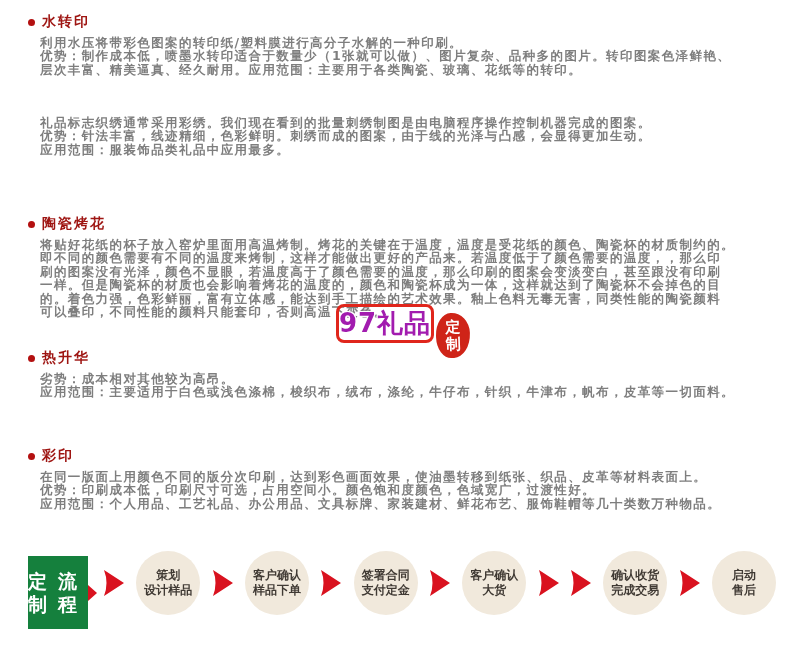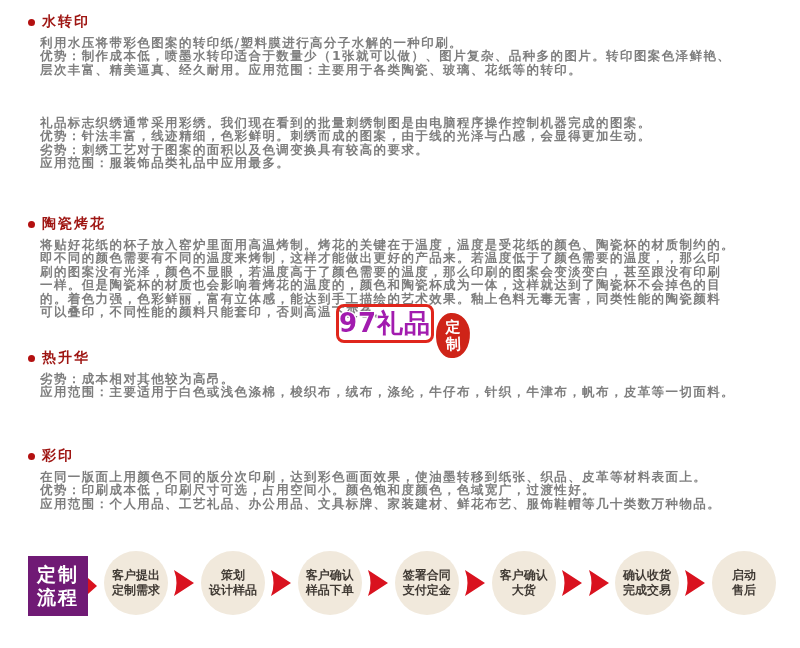--- a/index.html
+++ b/index.html
@@ -18,22 +18,22 @@
   .wm-logo{position:absolute;left:336px;top:304px;width:92px;height:33px;
     border:3px solid #e0261c;border-radius:8px;display:flex;align-items:center;justify-content:center;
     color:#a21caf;font-weight:bold;font-size:26px;letter-spacing:1px;white-space:nowrap;
     text-shadow:-1px -1px 0 #fff,1px -1px 0 #fff,-1px 1px 0 #fff,1px 1px 0 #fff;background:transparent;}
   .wm-seal{position:absolute;left:436px;top:313px;width:34px;height:45px;background:#cf2418;
     border-radius:46% 54% 50% 44% / 50% 46% 56% 48%;transform:rotate(-2deg);
     display:flex;flex-direction:column;align-items:center;justify-content:center;
     color:#ffffff;font-weight:bold;font-size:15px;line-height:17px;}
 
   
-  .flow-label{position:absolute;left:28px;top:556px;width:60px;height:60px;background:#701a75;
-    display:flex;flex-direction:column;align-items:center;justify-content:center;
+  .flow-label{position:absolute;left:28px;top:556px;width:60px;height:73px;background:#15803d;
+    display:flex;flex-direction:row;align-items:center;justify-content:center;
     color:#ffffff;font-weight:bold;font-size:19px;line-height:23px;letter-spacing:2px;}
   .flow-label .tip{position:absolute;right:-9px;top:50%;margin-top:-8px;width:0;height:0;
     border-top:8px solid transparent;border-bottom:8px solid transparent;border-left:9px solid #d9121f;}
   .flow-row{position:absolute;left:104px;right:24px;top:549px;height:68px;
     display:flex;align-items:center;justify-content:space-between;}
   .flow-circle{width:64px;height:64px;border-radius:50%;background:#f1e9dc;flex:0 0 auto;
     display:flex;flex-direction:column;align-items:center;justify-content:center;
     color:#403a34;font-weight:bold;font-size:12px;line-height:15px;text-align:center;white-space:nowrap;}
   .flow-arrow{flex:0 0 auto;width:20px;height:26px;}
   .flow-arrow svg{display:block;}
@@ -52,21 +52,20 @@
       <div class="ln">利用水压将带彩色图案的转印纸/塑料膜进行高分子水解的一种印刷。</div>
       <div class="ln">优势：制作成本低，喷墨水转印适合于数量少（1张就可以做）、图片复杂、品种多的图片。转印图案色泽鲜艳、</div>
       <div class="ln">层次丰富、精美逼真、经久耐用。应用范围：主要用于各类陶瓷、玻璃、花纸等的转印。</div>
     </div>
   </div>
 
   <div class="section" style="top:110px;">
     <div class="sec-body">
       <div class="ln">礼品标志织绣通常采用彩绣。我们现在看到的批量刺绣制图是由电脑程序操作控制机器完成的图案。</div>
       <div class="ln">优势：针法丰富，线迹精细，色彩鲜明。刺绣而成的图案，由于线的光泽与凸感，会显得更加生动。</div>
-      <div class="ln">劣势：刺绣工艺对于图案的面积以及色调变换具有较高的要求。</div>
       <div class="ln">应用范围：服装饰品类礼品中应用最多。</div>
     </div>
   </div>
 
   <div class="section" style="top:216px;">
     <div class="sec-head">
       <span class="bullet"></span>
       <span class="sec-title">陶瓷烤花</span>
     </div>
     <div class="sec-body">
@@ -108,24 +107,20 @@
     <span>制</span>
   </div>
 
   <div class="flow-label">
     <span>定制</span>
     <span>流程</span>
     <span class="tip"></span>
   </div>
 
   <div class="flow-row">
-    <div class="flow-circle">
-      <span>客户提出</span>
-      <span>定制需求</span>
-    </div>
     <div class="flow-arrow">
         <svg width="20" height="26" viewBox="0 0 20 26">
           <path d="M0 0 L20 13 L0 26 Q5 13 0 0 Z" fill="#d9121f"></path>
         </svg>
       </div>
     <div class="flow-circle">
       <span>策划</span>
       <span>设计样品</span>
     </div>
     <div class="flow-arrow">

